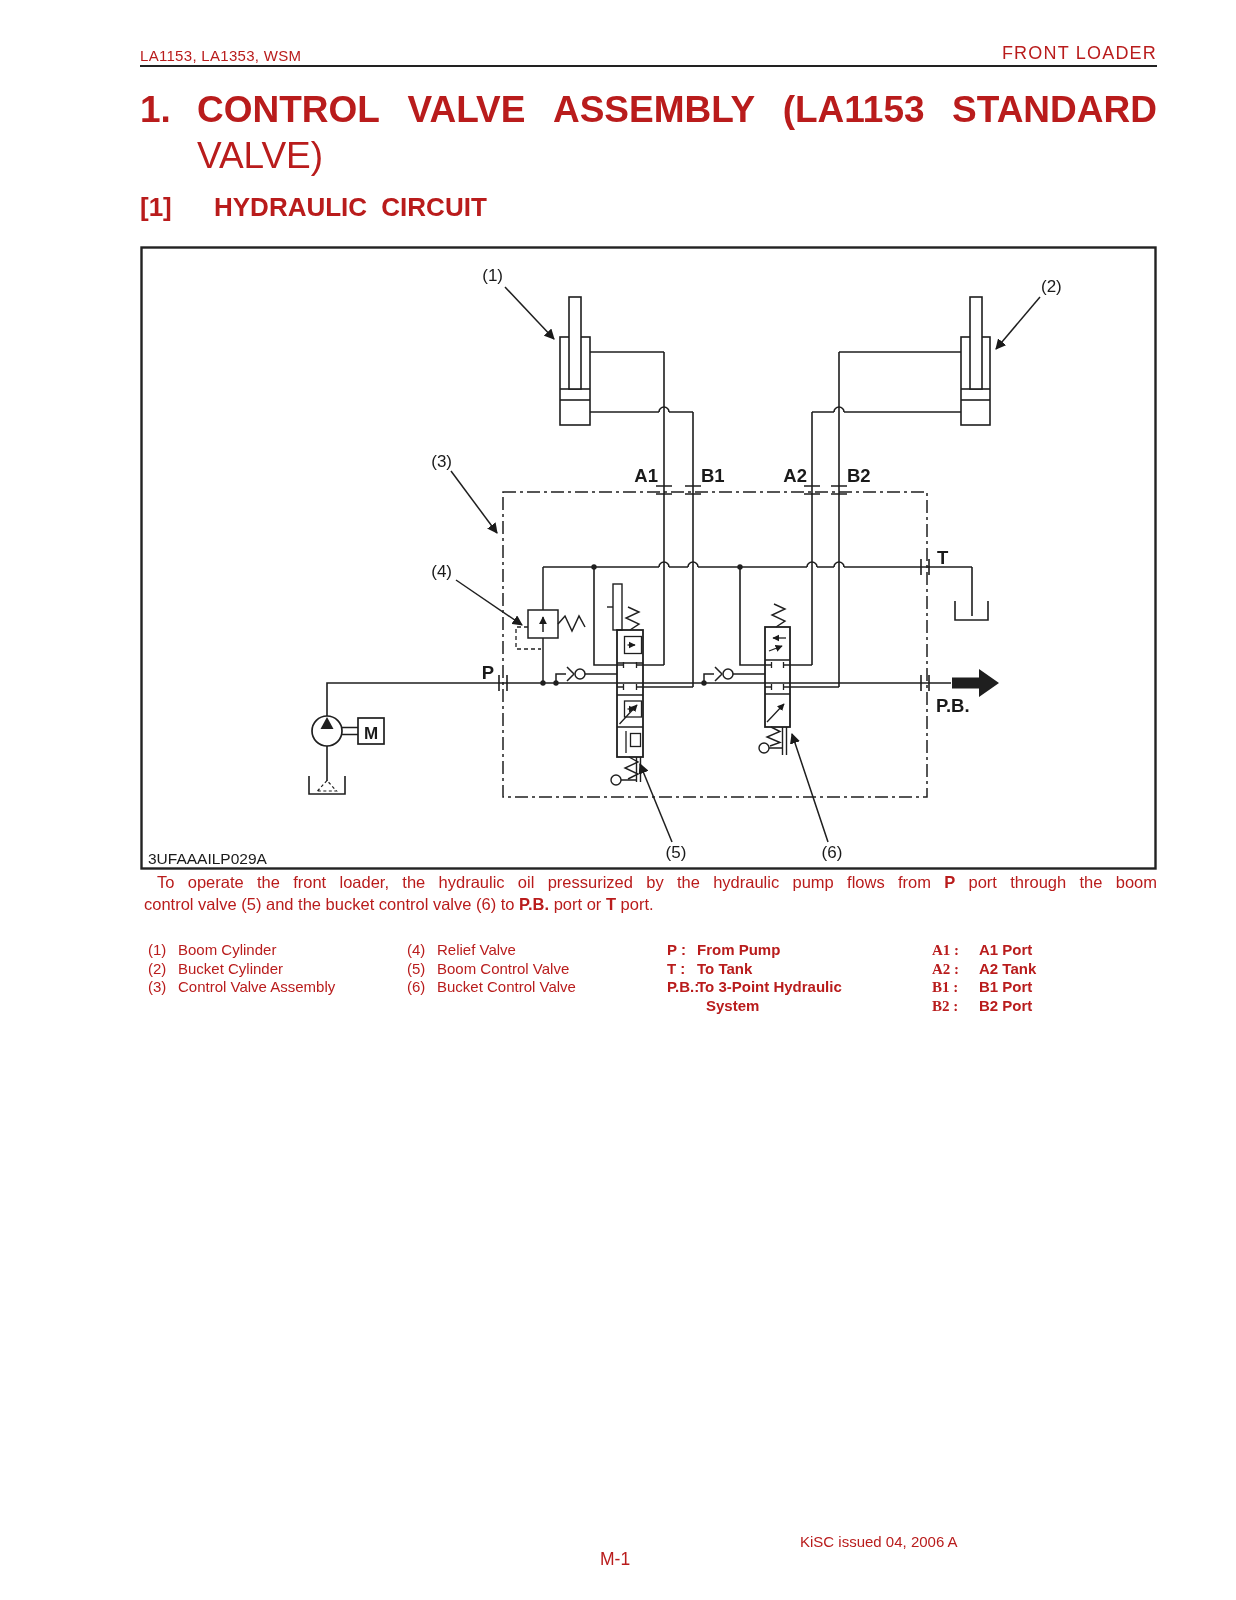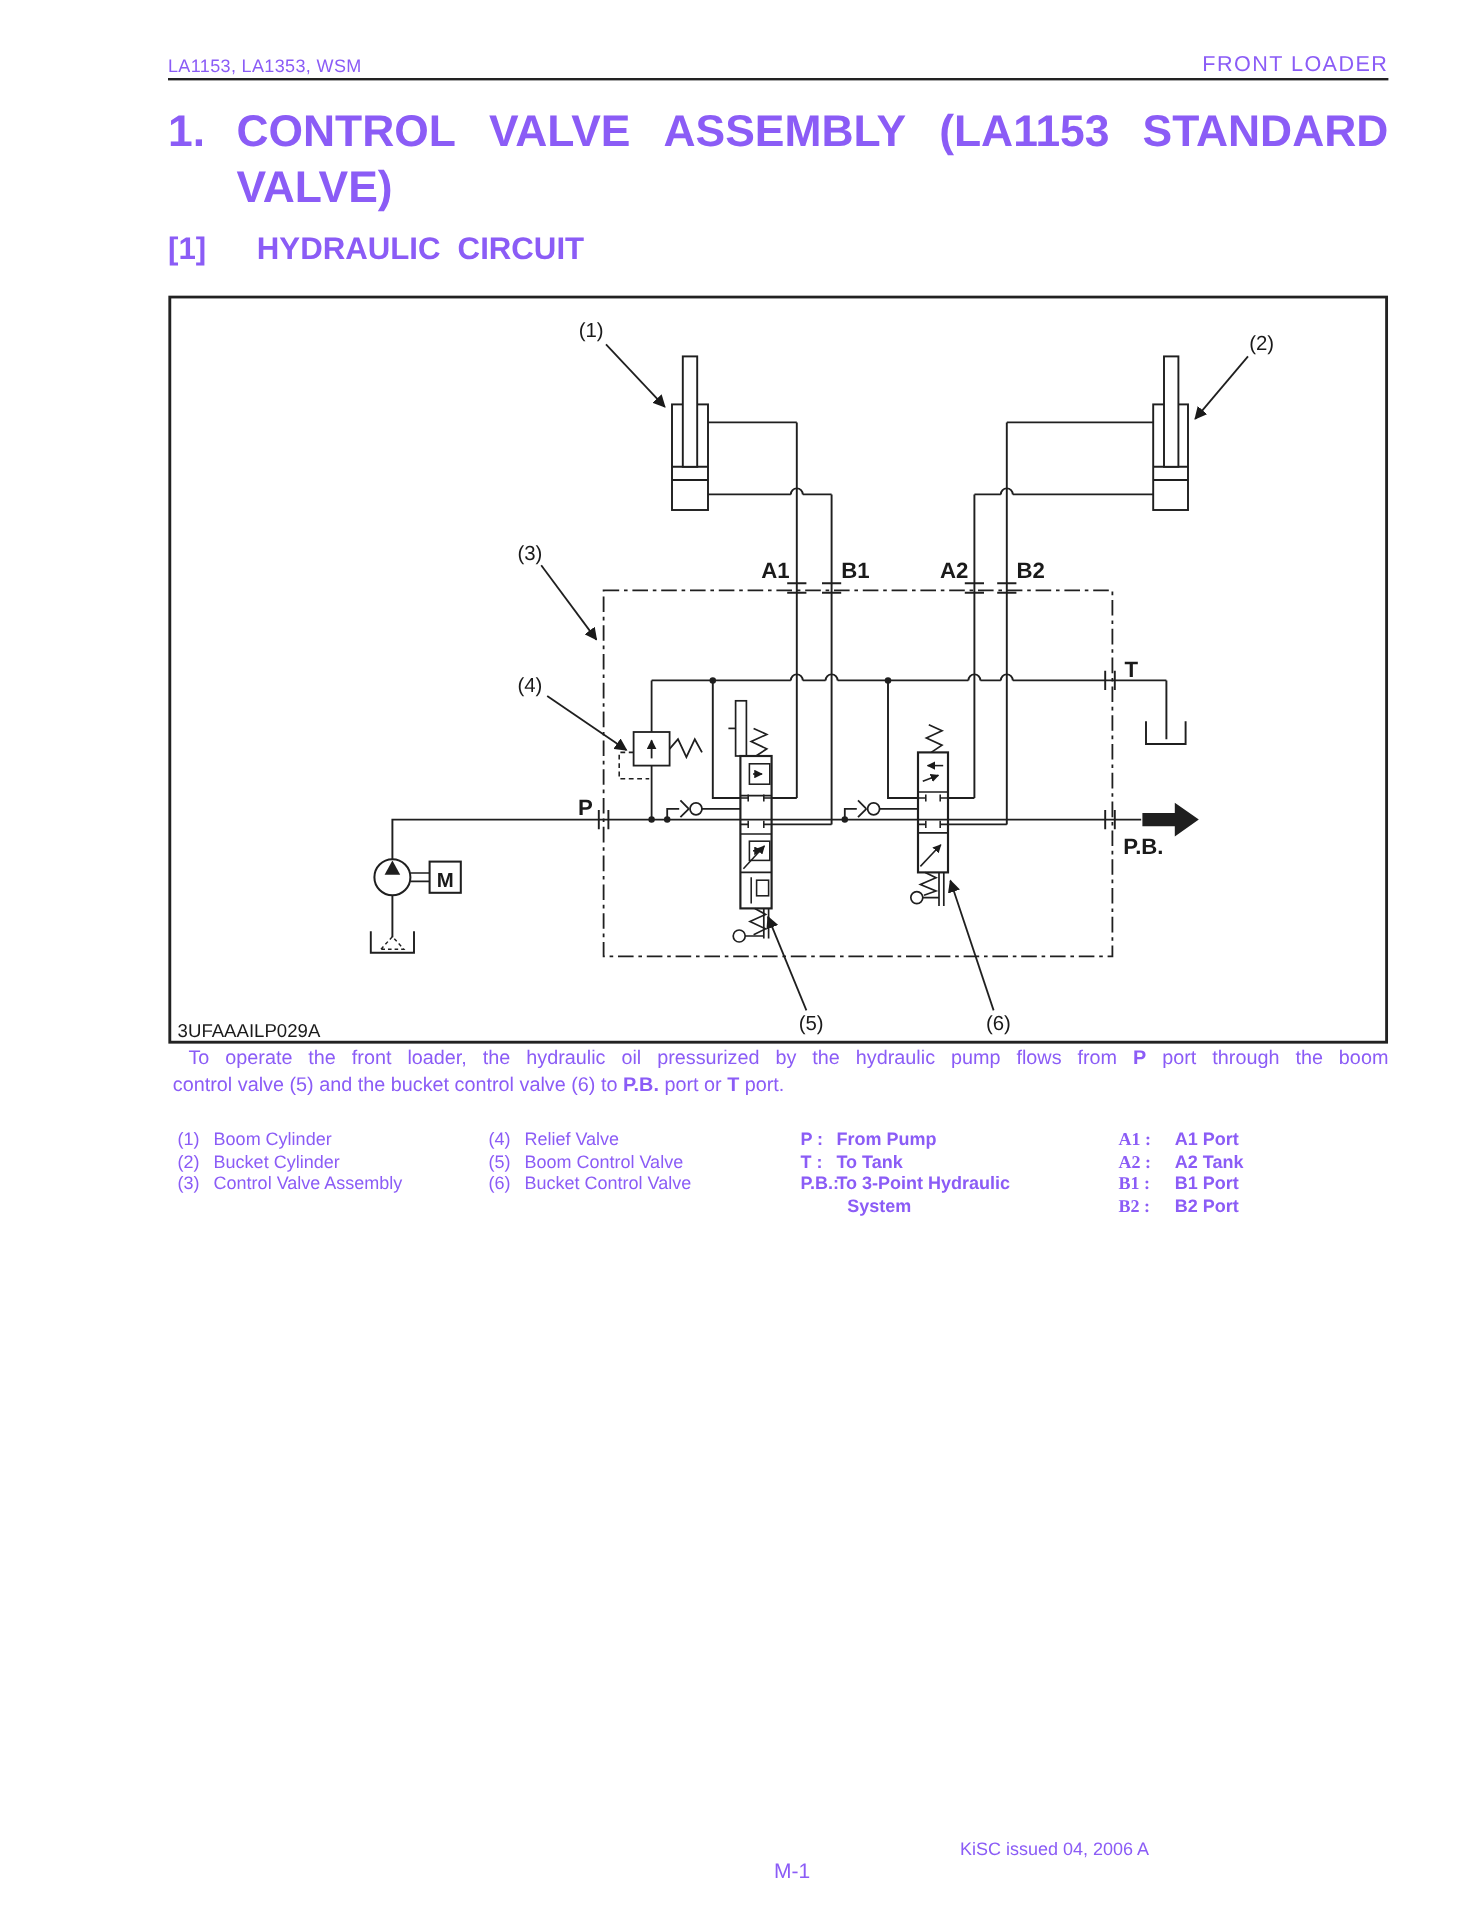--- a/index.html
+++ b/index.html
@@ -1,42 +1,42 @@
 <!DOCTYPE html>
 <html><head>
 <meta charset="utf-8">
 <style>
   html,body{margin:0;padding:0;background:#e8e8e8;}
-  .page{position:relative;width:1236px;height:1600px;background:#ffffff;color:#8b5cf6;
+  .page{position:relative;width:1236px;height:1600px;background:#ffffff;color:#b91c1c;
         font-family:"Liberation Sans",sans-serif;overflow:hidden;}
   .abs{position:absolute;}
   .hdr-left{left:140px;top:47px;font-size:15px;letter-spacing:.3px;}
   .hdr-right{left:800px;top:43px;width:357px;text-align:right;font-size:18px;letter-spacing:1.2px;}
   .hdr-rule{left:140px;top:65px;width:1017px;height:2px;background:#222;}
   .title-num{left:140px;top:91px;font-size:37px;font-weight:bold;line-height:1;}
   .title-l1{left:197px;top:91px;width:960px;display:flex;justify-content:space-between;
             font-size:37px;font-weight:bold;line-height:1;}
-  .title-l2{left:197px;top:137px;font-size:37px;font-weight:bold;line-height:1;}
+  .title-l2{left:197px;top:137px;font-size:37px;font-weight:normal;line-height:1;}
   .sec-num{left:140px;top:194px;font-size:26px;font-weight:bold;line-height:1;}
   .sec-title{left:214px;top:194px;font-size:26px;font-weight:bold;line-height:1;word-spacing:7px;}
   .para{left:144px;top:871px;width:1013px;font-size:16.5px;line-height:22px;}
   .para .l1{padding-left:13px;text-align:justify;text-align-last:justify;}
   .b{font-weight:bold;}
   .legend{top:941px;font-size:15px;line-height:18.6px;}
   .lg1{left:148px;width:250px;}
   .lg2{left:407px;width:250px;}
   .lg3{left:667px;width:250px;font-weight:bold;}
   .lg4{left:932px;width:220px;font-weight:bold;}
   .lgrow{display:flex;}
   .lg-num{width:30px;flex:0 0 30px;}
   .lg3 .lg-key{width:30px;flex:0 0 30px;}
   .lg4 .lg-key{width:40px;flex:0 0 40px;margin-right:7px;font-family:Liberation Serif, serif;}
   .lg-sys{padding-left:9px;}
   .foot-kisc{left:800px;top:1533px;width:357px;text-align:left;font-size:15px;}
-  .foot-page{left:600px;top:1549px;width:120px;text-align:center;font-size:17.5px;}
+  .foot-page{left:600px;top:1549px;width:120px;text-align:left;font-size:17.5px;}
   svg text{font-family:"Liberation Sans",sans-serif;fill:#1a1a1a;stroke:none;}
   .t17{font-size:17px;}
   .t18b{font-size:18.5px;font-weight:bold;}
   .t17b{font-size:17px;font-weight:bold;}
   .t15{font-size:15.5px;}
 </style>
 </head>
 <body>
 
 <div class="page">

